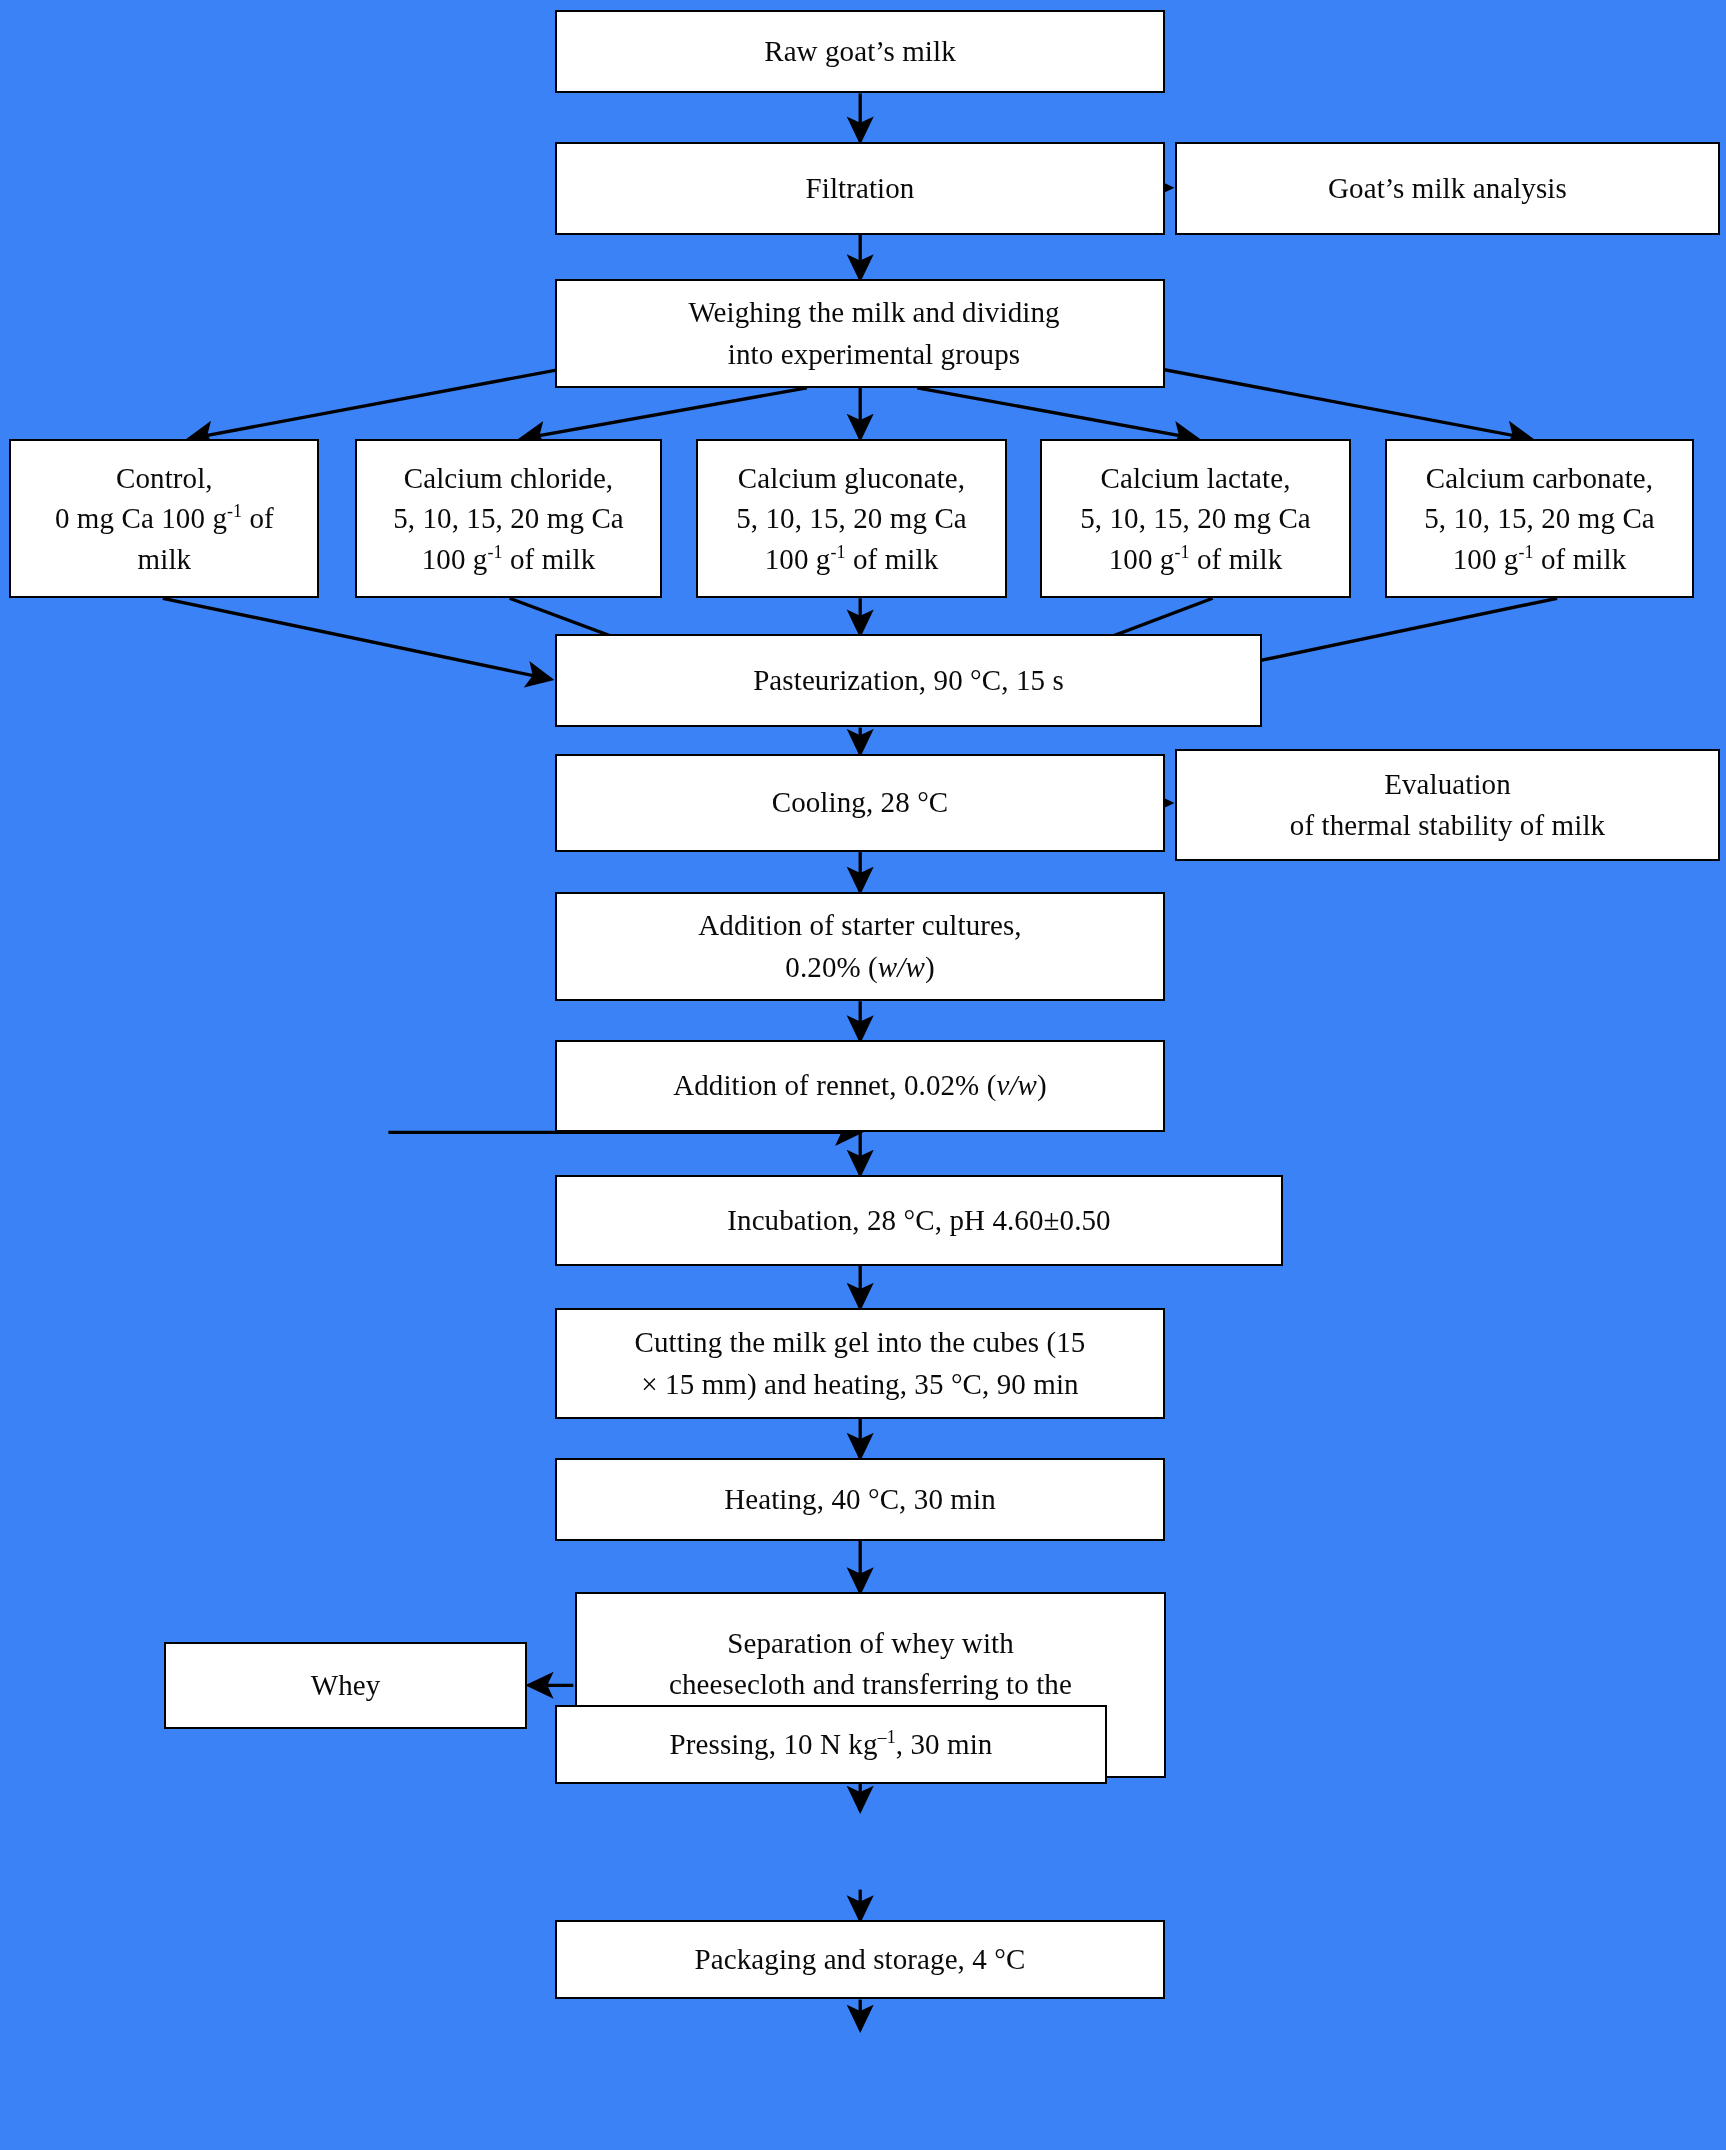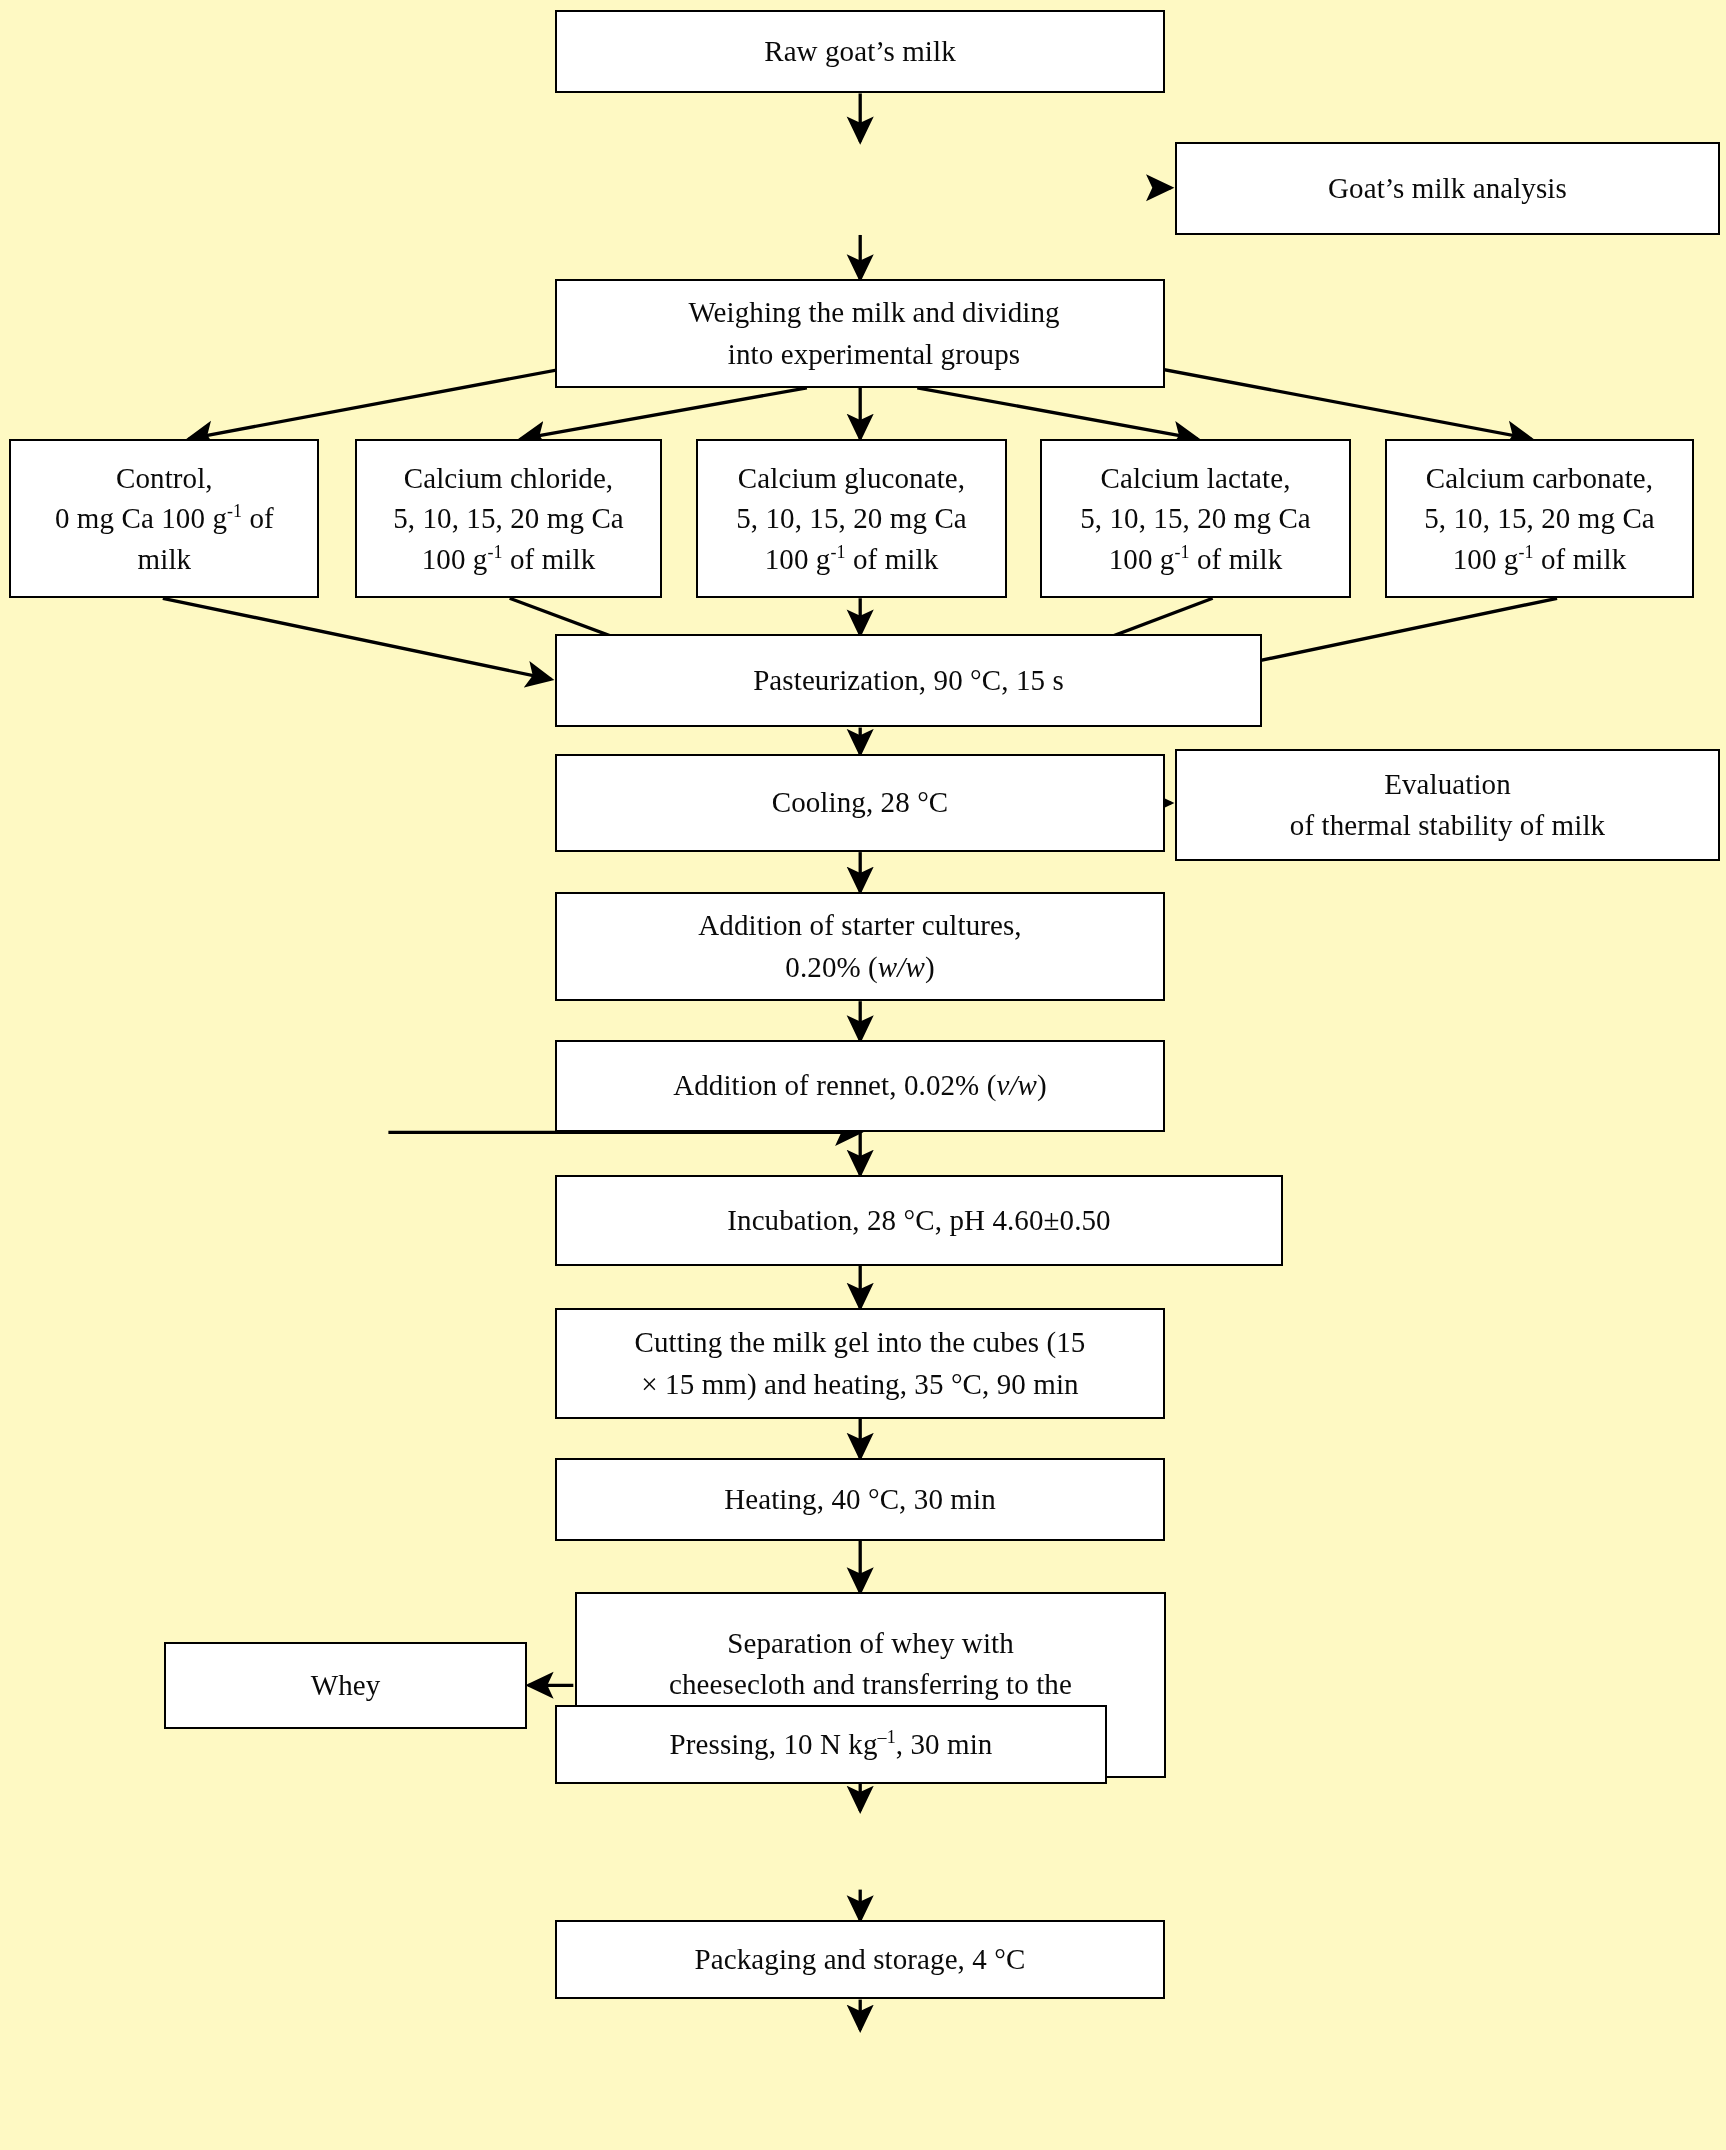--- a/index.html
+++ b/index.html
@@ -5,21 +5,21 @@
 <style>
   html, body {
     margin: 0;
     padding: 0;
     background: #ffffff;
   }
   #canvas {
     position: relative;
     width: 1727px;
     height: 2151px;
-    background: #fef9c3;
+    background: #3b82f6;
     font-family: "Liberation Serif", "DejaVu Serif", serif;
     overflow: hidden;
   }
   #svg-arrows {
     position: absolute;
     left: 0;
     top: 0;
     width: 1727px;
     height: 2151px;
     pointer-events: none;
@@ -108,20 +108,23 @@
       <line x1="1823" y1="4005" x2="1823" y2="4070"></line>
 
       <line x1="1823" y1="4238" x2="1823" y2="4302"></line>
     </g>
   </svg>
 
   <div class="node" style="left:555px; top:10.4px; width:610px; height:83px;">
     <span class="txt">Raw goat’s milk</span>
   </div>
 
+  <div class="node" style="left:555px; top:142px; width:610px; height:93px;">
+    <span class="txt">Filtration</span>
+  </div>
 
   <div class="node" style="left:1175px; top:142px; width:545px; height:93px;">
     <span class="txt">Goat’s milk analysis</span>
   </div>
 
   <div class="node" style="left:555px; top:279px; width:610px; height:109px;padding-left:28px;">
     <span class="txt">
       <span>Weighing the milk and dividing</span><br>
       <span>into experimental groups</span>
     </span>

